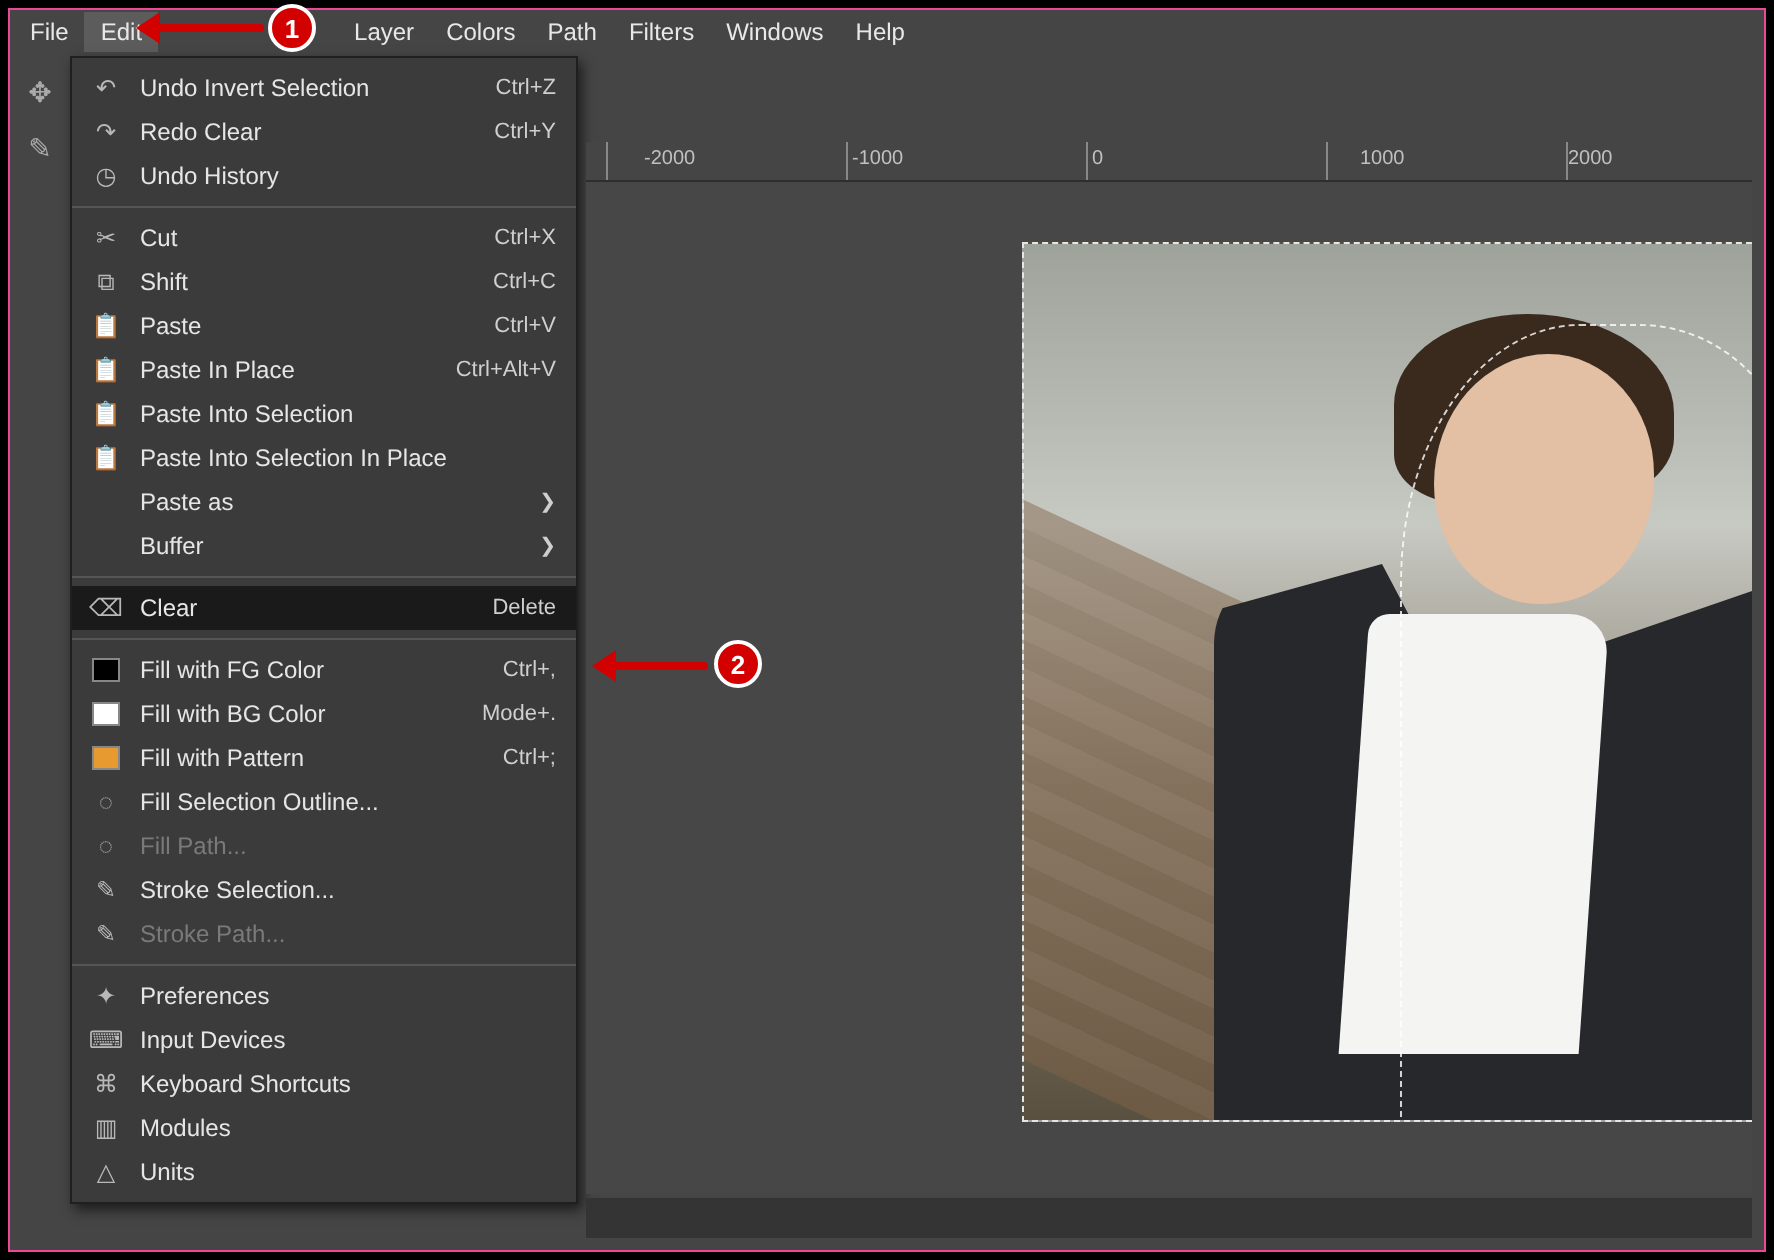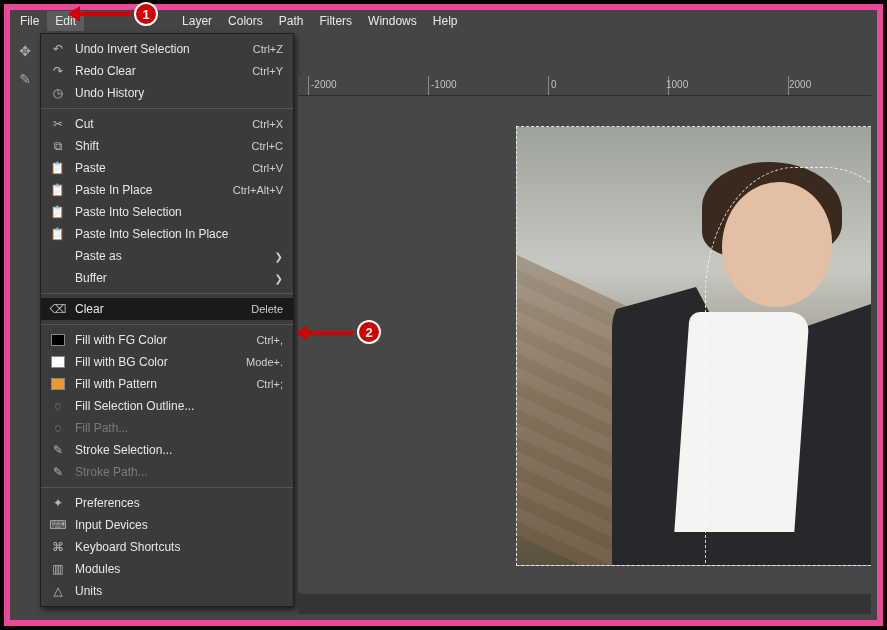--- a/index.html
+++ b/index.html
@@ -9,21 +9,21 @@
     font-family: "Segoe UI", Arial, sans-serif;
     font-size: 12px;
     color: #d8d8d8;
     overflow: hidden;
     position: relative;
   }
   .app {
     position: absolute;
     left: 4px; top: 4px; right: 4px; bottom: 4px;
     background: #454545;
-    border: 6px solid #ec4899;
+    border: 1px solid #ec4899;
   }
   .menubar {
     height: 22px;
     background: #454545;
     display: flex;
     align-items: center;
     padding: 0 2px;
   }
   .menubar-item {
     padding: 3px 8px;
@@ -365,27 +365,27 @@
       </div>
       <div class="menu-item">
         <span class="menu-icon">△</span>
         <span class="menu-label">Units</span>
         <span class="menu-shortcut"></span>
       </div>
     </div>
 
   <div class="ruler-h" id="rulerH">
       <div class="ruler-tick" style="left: 10px;"></div>
-      <div class="ruler-label" style="left: 10px;">-2000</div>
+      <div class="ruler-label" style="left: 26px;">-2000</div>
       <div class="ruler-tick" style="left: 130px;"></div>
       <div class="ruler-label" style="left: 130px;">-1000</div>
       <div class="ruler-tick" style="left: 250px;"></div>
       <div class="ruler-label" style="left: 250px;">0</div>
       <div class="ruler-tick" style="left: 370px;"></div>
-      <div class="ruler-label" style="left: 365px; text-align: center;">1000</div>
+      <div class="ruler-label" style="left: 384px; text-align: center;">1000</div>
       <div class="ruler-tick" style="left: 490px;"></div>
       <div class="ruler-label" style="left: 488px;">2000</div>
     </div>
 
   <div class="canvas-area">
     <div class="image-wrap">
       <div class="wall"></div>
       <div class="fig-coat"></div>
       <div class="fig-shirt"></div>
       <div class="fig-hair"></div>

